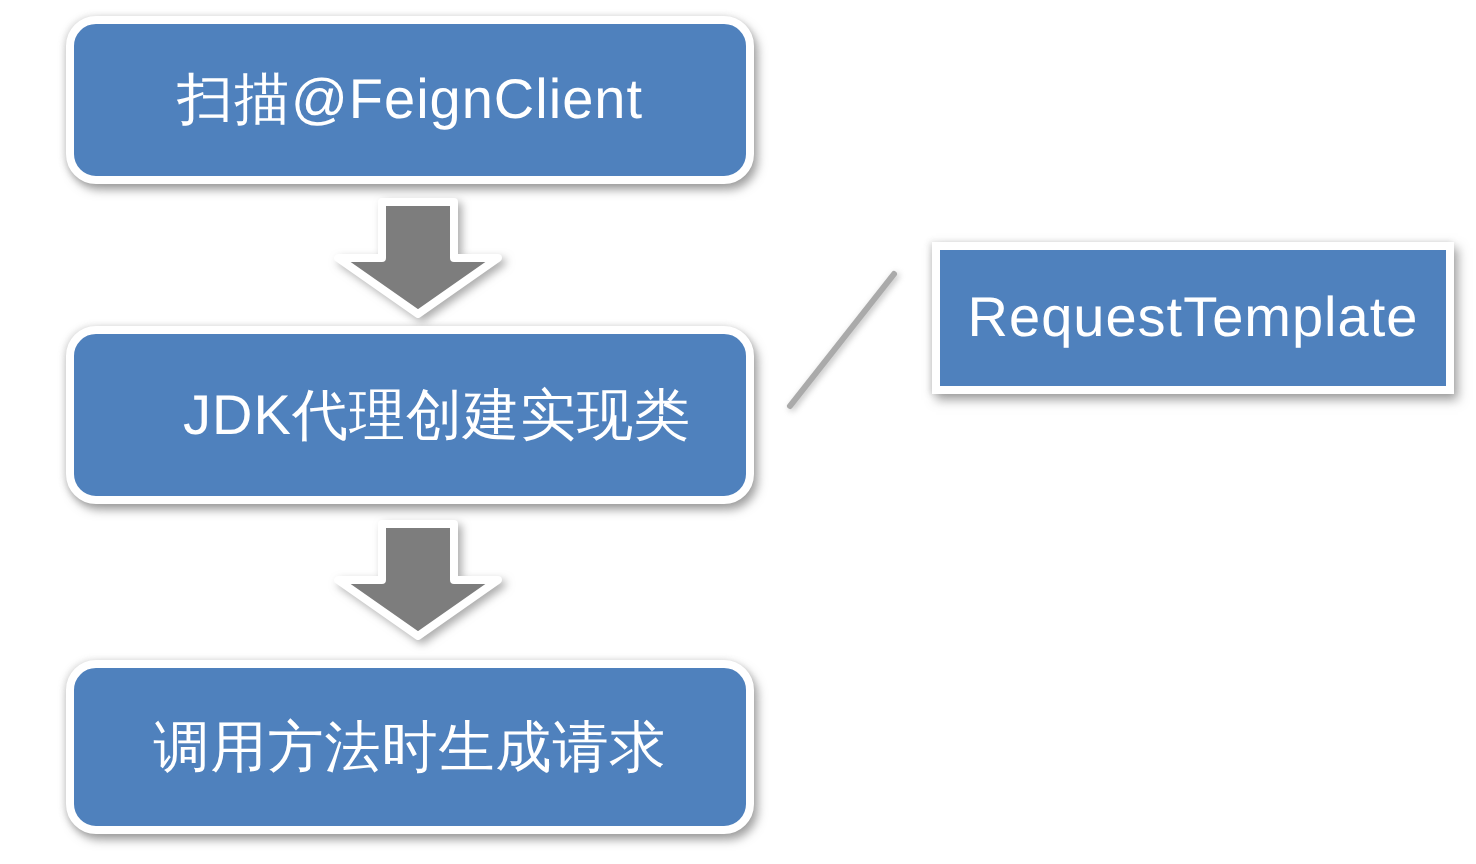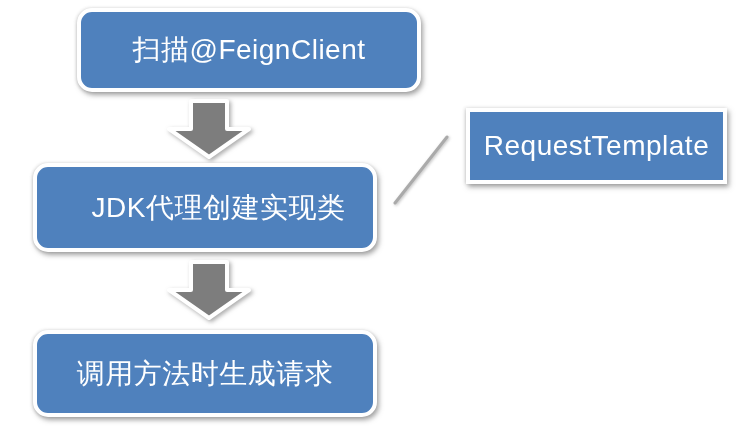--- a/index.html
+++ b/index.html
@@ -32,24 +32,24 @@
     justify-content: center;
     color: var(--node-text);
     font-size: 28px;
     letter-spacing: 0.5px;
     text-align: center;
     white-space: nowrap;
   }
   .node.rounded { border-radius: 15px; }
   .node.rect    { border-radius: 0; }
 
-  #node-scan    { left: 33px;  top: 8px;   width: 344px; height: 84px; margin-left: 44px; }
+  #node-scan    { left: 33px;  top: 8px;   width: 344px; height: 84px; }
   #node-proxy   { left: 33px;  top: 163px; width: 344px; height: 89px; padding-left: 27px; }
   #node-invoke  { left: 33px;  top: 330px; width: 344px; height: 87px; font-family: Liberation Mono, monospace; }
-  #node-reqtpl  { left: 466px; top: 108px; width: 261px; height: 76px; }
+  #node-reqtpl  { left: 466px; top: 121px; width: 261px; height: 76px; }
 
   .arrow-svg {
     position: absolute;
     width: 88px;
     height: 62px;
     filter: drop-shadow(2px 2px 2px rgba(90,90,90,0.5));
   }
   #arrow-1 { left: 165px; top: 97px; }
   #arrow-2 { left: 165px; top: 258px; }
 

